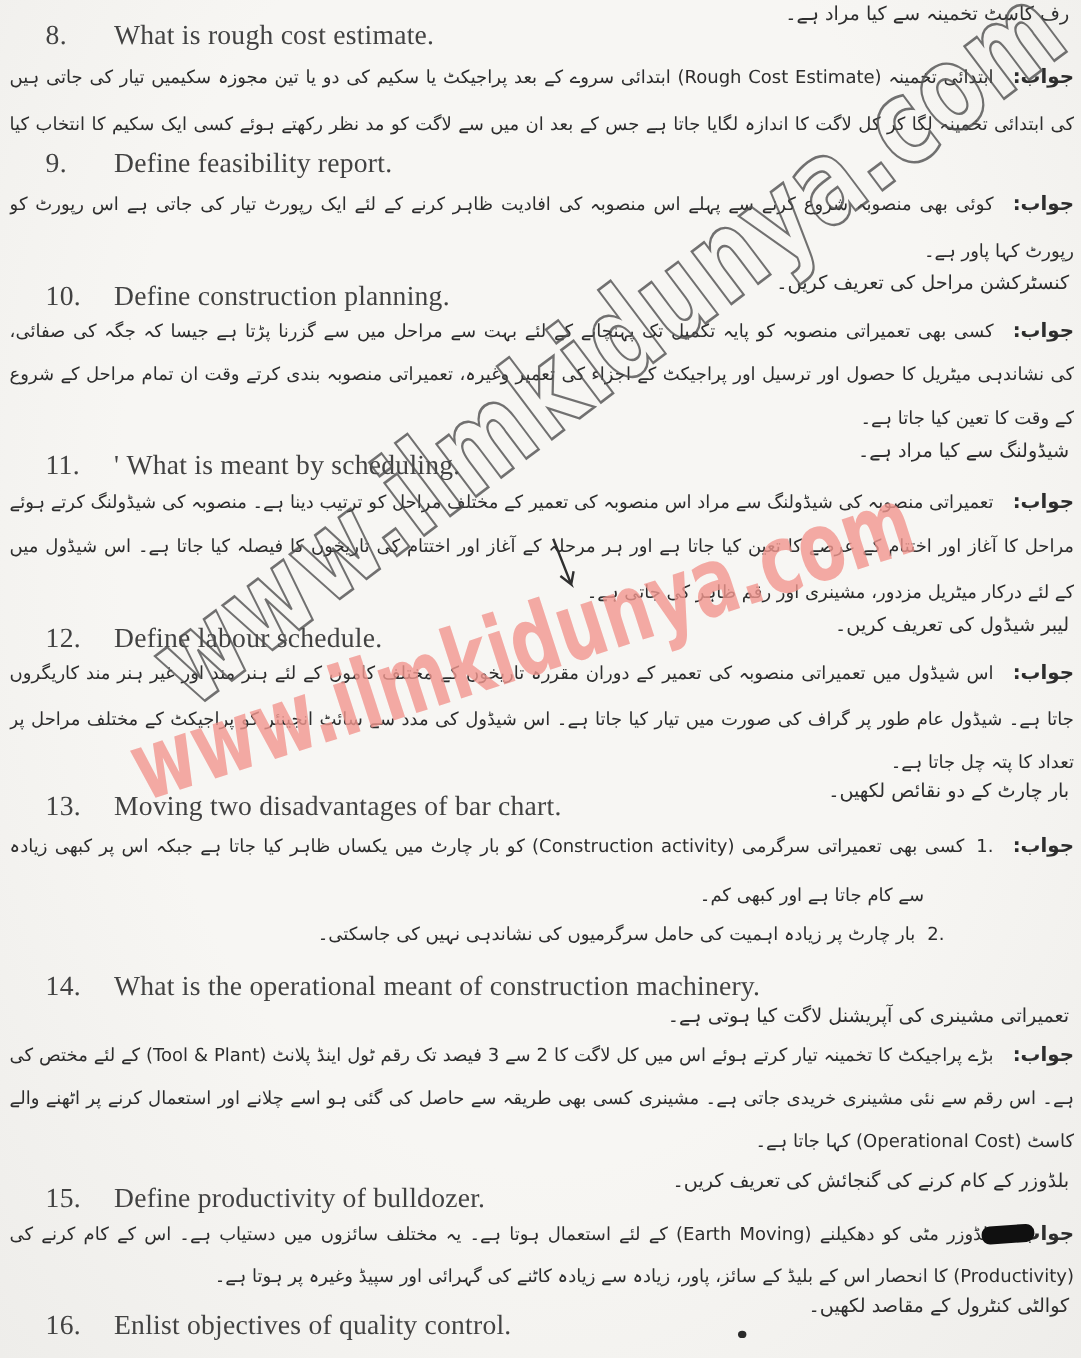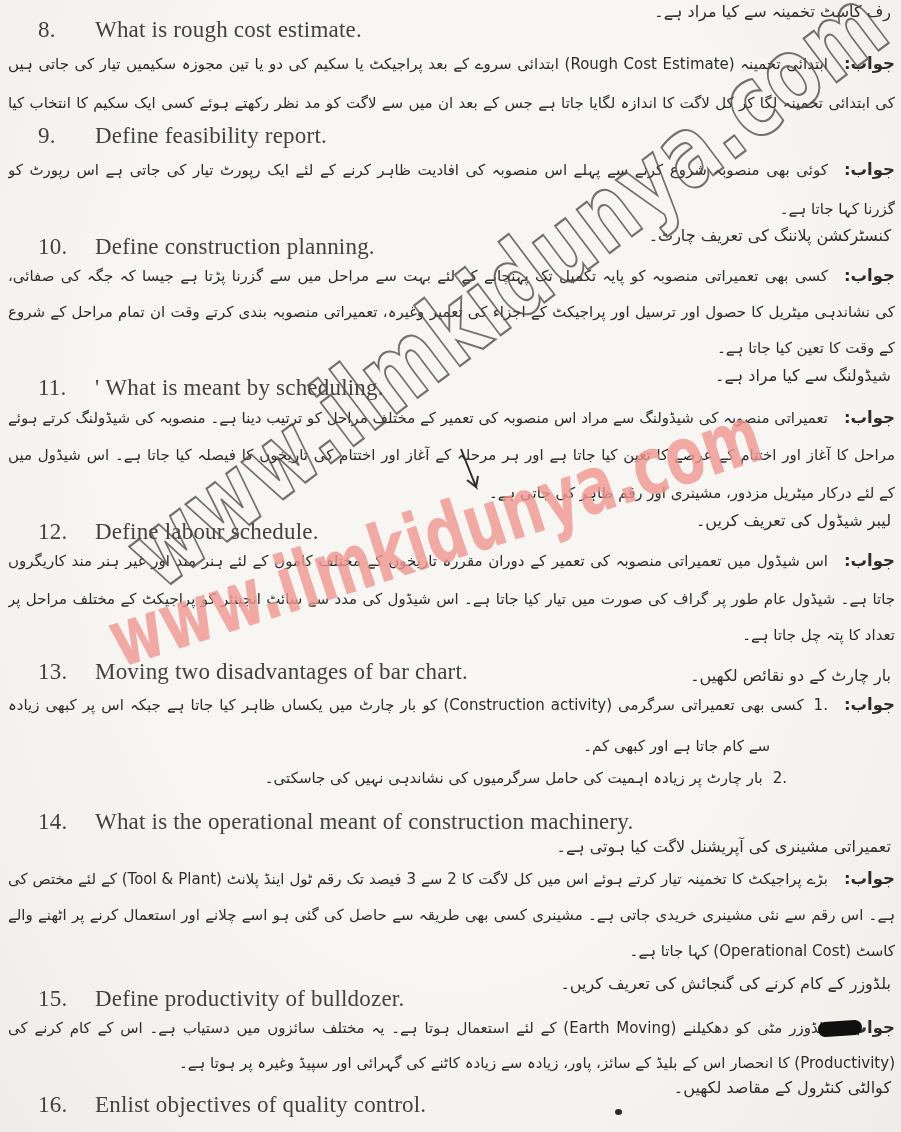--- a/index.html
+++ b/index.html
@@ -38,21 +38,21 @@
   #h8{top:2px}      #q8en{top:17px}
   #a8l1{top:52px}   #a8l2{top:91px}
   #h9{top:114px}    #q9en{top:123px}
   #a9l1{top:158px}  #a9l2{top:197px}
   #h10{top:226px}   #q10en{top:234px}
   #a10l1{top:264px} #a10l2{top:300px} #a10l3{top:336px}
   #h11{top:366px}   #q11en{top:375px}
   #a11l1{top:406px} #a11l2{top:443px} #a11l3{top:481px}
   #h12{top:511px}   #q12en{top:519px}
   #a12l1{top:549px} #a12l2{top:587px} #a12l3{top:623px}
-  #h13{top:666px}   #q13en{top:659px}
+  #h13{top:649px}   #q13en{top:659px}
   #a13l1{top:693px} #a13l2{top:734px} #a13i2{top:766px}
   #q14en{top:809px} #h14{top:837px}
   #a14l1{top:867px} #a14l2{top:903px} #a14l3{top:939px}
   #h15{top:974px}   #q15en{top:986px}
   #a15l1{top:1016px}#a15l2{top:1051px}
   #h16{top:1078px}  #q16en{top:1092px}
 
   .wm-svg{position:absolute;left:0;top:0;z-index:5;pointer-events:none;}
   .wm-outline{mix-blend-mode:multiply;opacity:.8;}
   .wm-pink{mix-blend-mode:multiply;opacity:.8;}
@@ -78,23 +78,23 @@
     <b class="ans-label">جواب:</b><span>ابتدائی تخمینہ (Rough Cost Estimate) ابتدائی سروے کے بعد پراجیکٹ یا سکیم کی دو یا تین مجوزہ سکیمیں تیار کی جاتی ہیں اور ان</span>
   </div>
   <div class="ul" id="a8l2">کی ابتدائی تخمینہ لگا کر کل لاگت کا اندازہ لگایا جاتا ہے جس کے بعد ان میں سے لاگت کو مد نظر رکھتے ہوئے کسی ایک سکیم کا انتخاب کیا جاتا ہے ۔</div>
 
   <div class="qen" id="q9en">
     <span class="n">9.</span><span>Define feasibility report.</span>
   </div>
   <div class="ul" id="a9l1">
     <b class="ans-label">جواب:</b><span>کوئی بھی منصوبہ شروع کرنے سے پہلے اس منصوبہ کی افادیت ظاہر کرنے کے لئے ایک رپورٹ تیار کی جاتی ہے اس رپورٹ کو فیزیبلٹی</span>
   </div>
-  <div class="ul short" id="a9l2">گزرنا کہا جاتا ہے۔</div>
+  <div class="ul short" id="a9l2">رپورٹ کہا پاور ہے۔</div>
 
-  <div class="urh" id="h10">کنسٹرکشن پلاننگ کی تعریف چارٹ۔</div>
+  <div class="urh" id="h10">کنسٹرکشن مراحل کی تعریف کریں۔</div>
   <div class="qen" id="q10en">
     <span class="n">10.</span><span>Define construction planning.</span>
   </div>
   <div class="ul" id="a10l1">
     <b class="ans-label">جواب:</b><span>کسی بھی تعمیراتی منصوبہ کو پایہ تکمیل تک پہنچانے کے لئے بہت سے مراحل میں سے گزرنا پڑتا ہے جیسا کہ جگہ کی صفائی، پراجیکٹ کے مختلف اجزاء</span>
   </div>
   <div class="ul" id="a10l2">کی نشاندہی میٹریل کا حصول اور ترسیل اور پراجیکٹ کے اجزاء کی تعمیر وغیرہ، تعمیراتی منصوبہ بندی کرتے وقت ان تمام مراحل کے شروع کرنے اور ان کی تعمیر</div>
   <div class="ul short" id="a10l3">کے وقت کا تعین کیا جاتا ہے۔</div>
 
   <div class="urh" id="h11">شیڈولنگ سے کیا مراد ہے۔</div>

